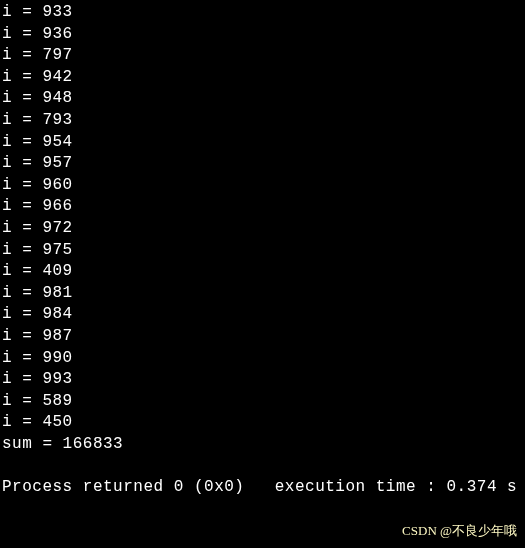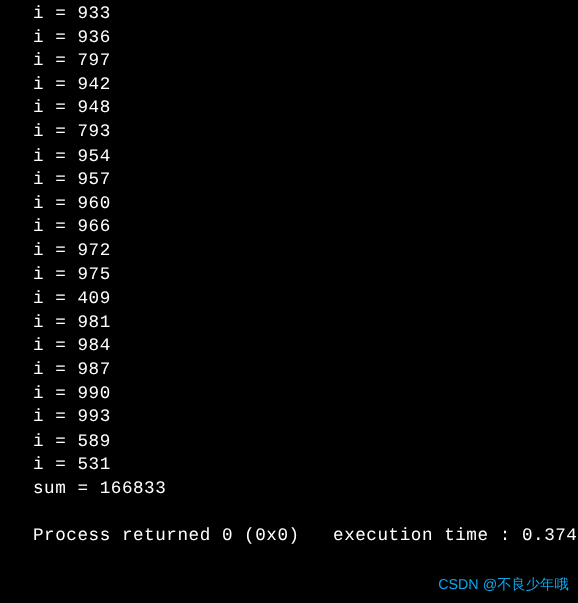--- a/index.html
+++ b/index.html
@@ -15,32 +15,31 @@
       line-height: 1.35;
       width: 525px;
       height: 548px;
       padding: 2px 0 0 2px;
       overflow: hidden;
       position: relative;
     }
     .output-line {
       white-space: pre;
       letter-spacing: 0.5px;
-      margin-left: 28px;
     }
     .blank-line {
       height: 1.35em;
     }
     .watermark {
       position: absolute;
       bottom: 8px;
       right: 8px;
-      color: #0ea5e9;
+      color: #fef9c3;
       font-size: 13px;
-      font-family: Liberation Sans, sans-serif;
+      font-family: Liberation Serif, serif;
       letter-spacing: 0;
     }
   </style>
 </head>
 <body>
 
 <div id="lines-container">
     <div class="output-line">i = 933</div>
     <div class="output-line">i = 936</div>
     <div class="output-line">i = 797</div>
@@ -53,21 +52,21 @@
     <div class="output-line">i = 966</div>
     <div class="output-line">i = 972</div>
     <div class="output-line">i = 975</div>
     <div class="output-line">i = 409</div>
     <div class="output-line">i = 981</div>
     <div class="output-line">i = 984</div>
     <div class="output-line">i = 987</div>
     <div class="output-line">i = 990</div>
     <div class="output-line">i = 993</div>
     <div class="output-line">i = 589</div>
-    <div class="output-line">i = 531</div>
+    <div class="output-line">i = 450</div>
   </div>
 
 <div class="output-line">sum = 166833</div>
 
 <div class="blank-line"></div>
 
 <div class="output-line">Process returned 0 (0x0)   execution time : 0.374 s</div>
 
 <div class="watermark">CSDN @不良少年哦</div>
 

